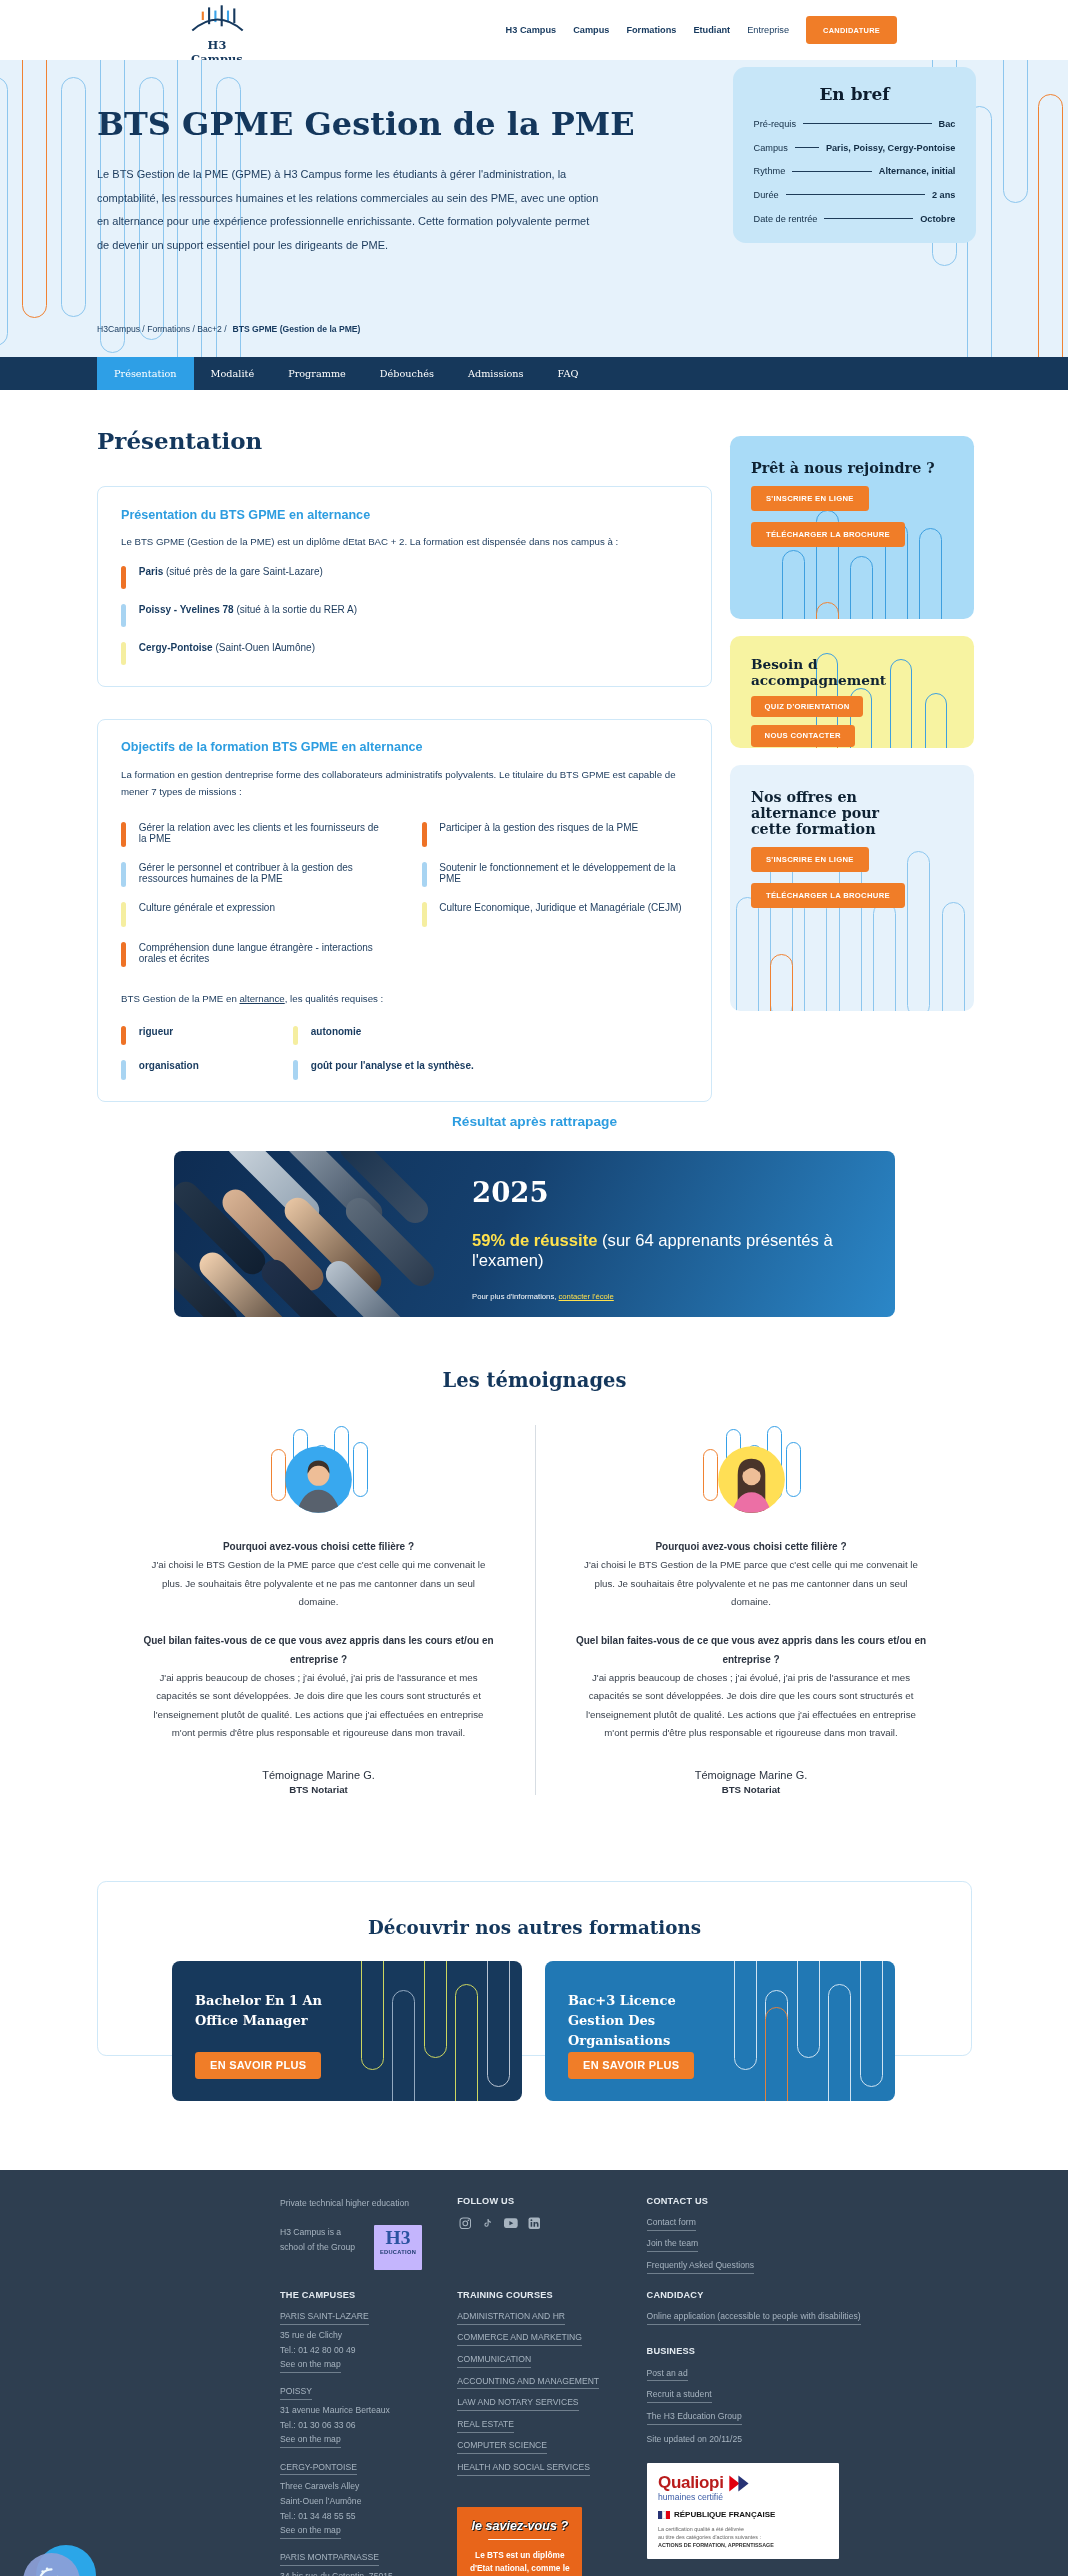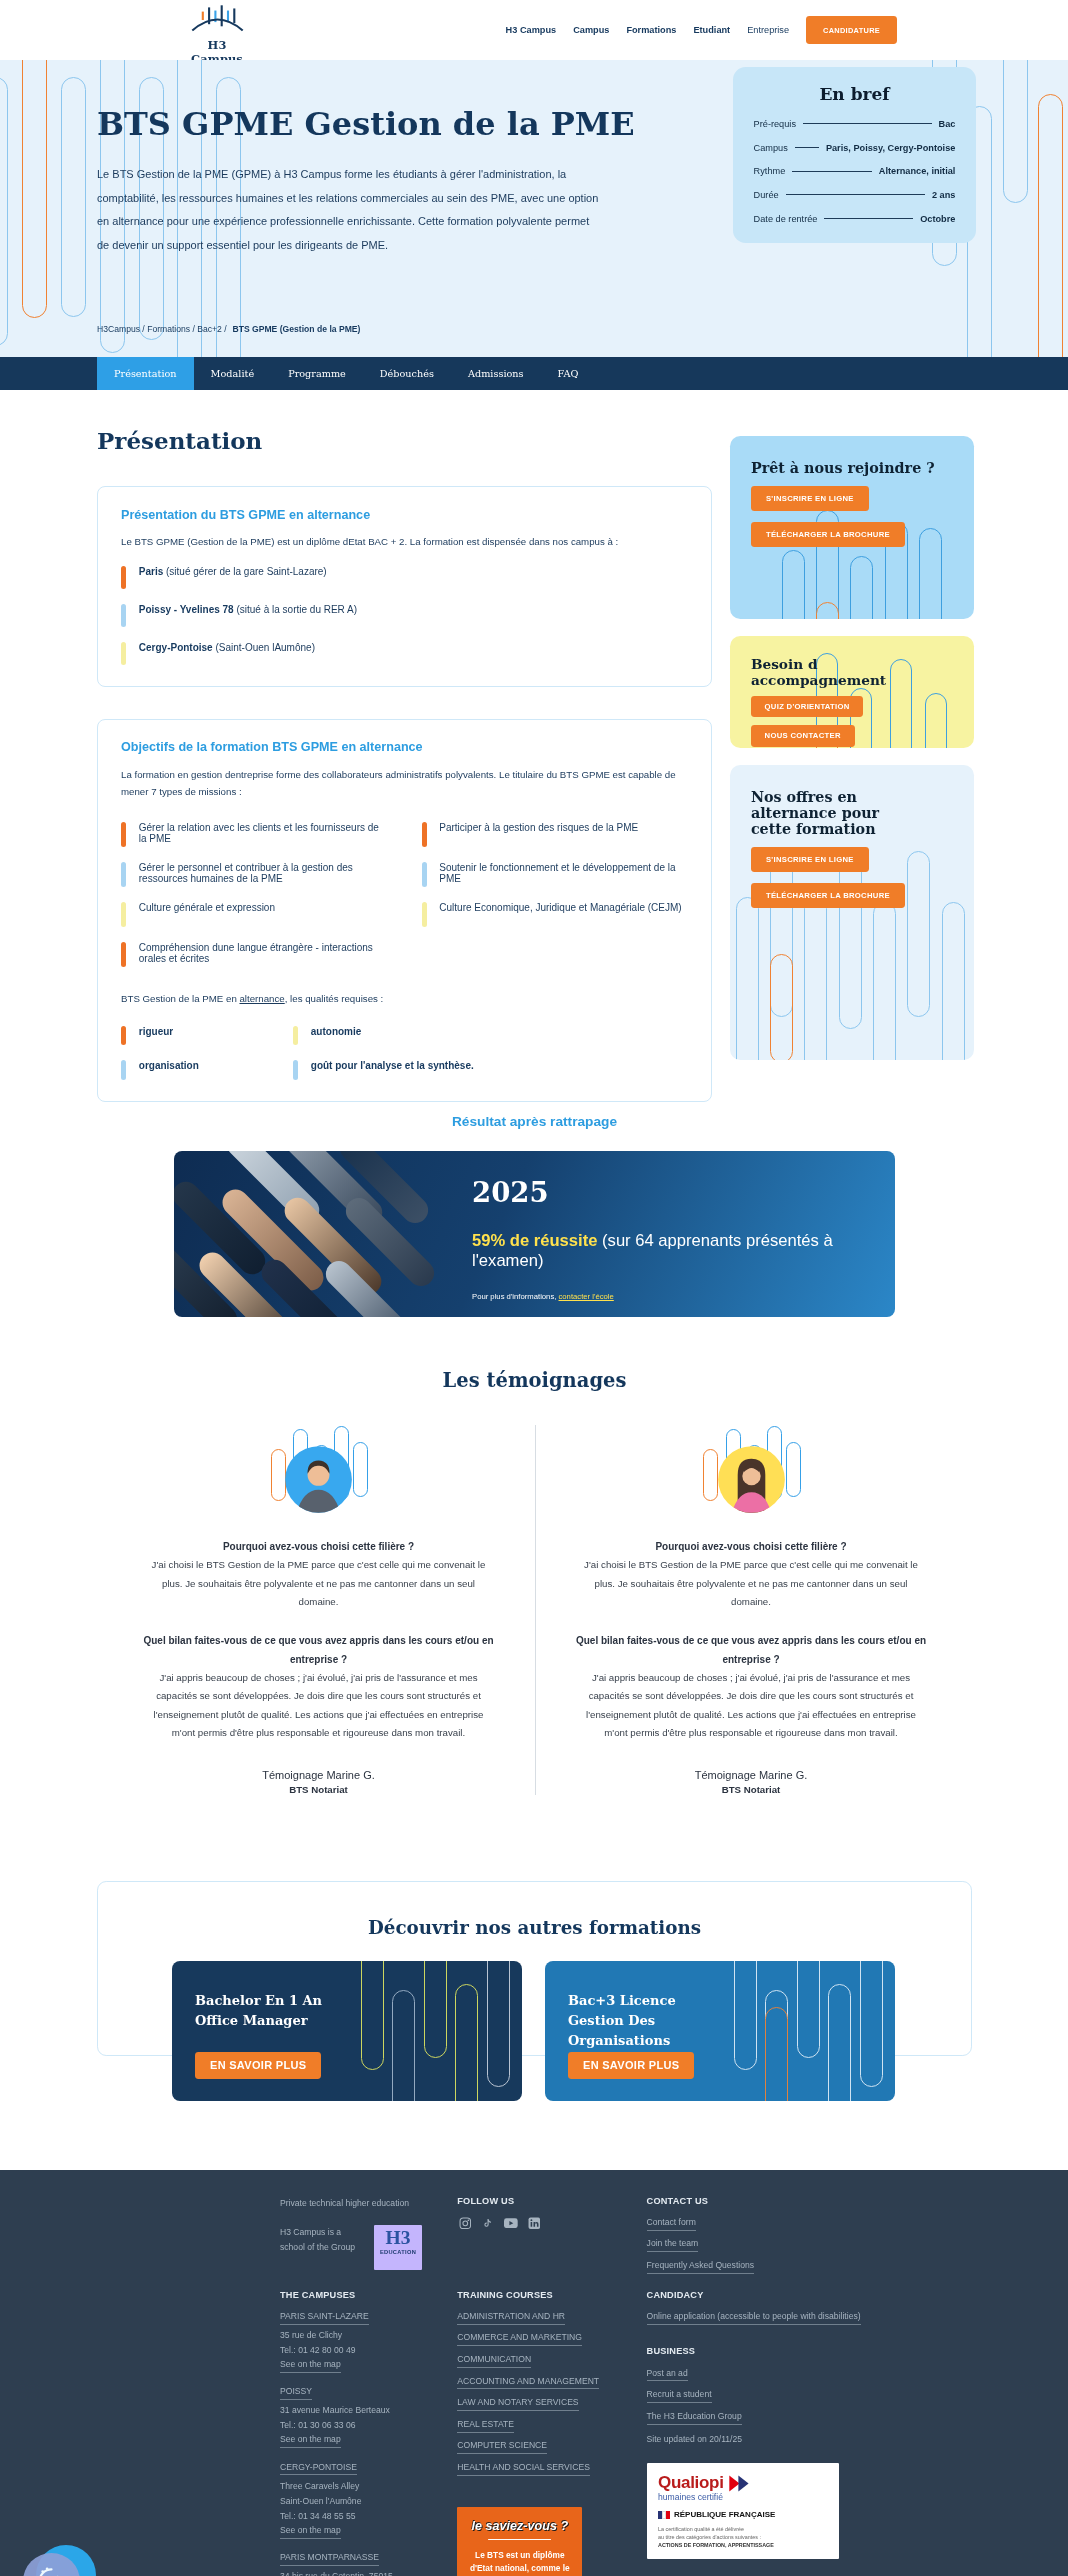--- a/index.html
+++ b/index.html
@@ -58,21 +58,21 @@
   
   .side-box { border-radius:10.3px; position:relative; overflow:hidden; padding:24px 20.6px; }
   .side-box h3 { font-size:14.3px; color:#0e2233; font-weight:bold; position:relative; z-index:2; }
   .side-btn { display:block; width:max-content; background:#f07d28; color:#fff; border:none; border-radius:3.4px;
               font-size:7.7px; font-weight:bold; letter-spacing:0.3px; padding:8px 15px; margin-top:10.3px;
               cursor:pointer; position:relative; z-index:2; }
   .box-join { background:#a9dbf7; height:183px; margin-top:46px; }
   .box-support { background:#f7f3a1; height:112px; margin-top:17px; padding-top:19.5px; }
   .box-support h3 { font-size:13.7px; }
   .box-support .side-btn { margin-top:8px; padding:6.3px 13.7px; }
-  .box-offers { background:#e6f2fb; height:295px; margin-top:17px; }
+  .box-offers { background:#e6f2fb; height:246px; margin-top:17px; }
 
   .cap { position:absolute; border-radius:34px; border:1.1px solid #8cc6ee; }
   .pcap { position:absolute; border-radius:34px; }
 
   
   .results { height:232px; overflow:hidden; }
   .results-heading { text-align:center; color:#2d9de0; font-size:13.7px; font-weight:bold; padding-top:12.6px; }
   .banner { width:721px; height:166px; margin:22px auto 0; border-radius:8px; position:relative; overflow:hidden;
             background:linear-gradient(115deg,#0e2c52 0%, #15406e 45%, #2b87c8 100%); }
   .collage { position:absolute; left:0; top:0; width:355px; height:166px; }
@@ -237,21 +237,21 @@
 
 <div class="content">
   <div class="main-col">
     <h2 class="section-title serif">Présentation</h2>
 
     <div class="card">
       <h4>Présentation du BTS GPME en alternance</h4>
       <p>Le BTS GPME (Gestion de la PME) est un diplôme dEtat BAC + 2. La formation est dispensée dans nos campus à :</p>
       <div class="tag-item">
         <span class="tag-bar bar-orange"></span>
-        <div><b>Paris</b><span> (situé gérer de la gare Saint-Lazare)</span></div>
+        <div><b>Paris</b><span> (situé près de la gare Saint-Lazare)</span></div>
       </div>
       <div class="tag-item">
         <span class="tag-bar bar-blue"></span>
         <div><b>Poissy - Yvelines 78</b><span> (situé à la sortie du RER A)</span></div>
       </div>
       <div class="tag-item">
         <span class="tag-bar bar-yellow"></span>
         <div><b>Cergy-Pontoise</b><span> (Saint-Ouen lAumône)</span></div>
       </div>
     </div>

